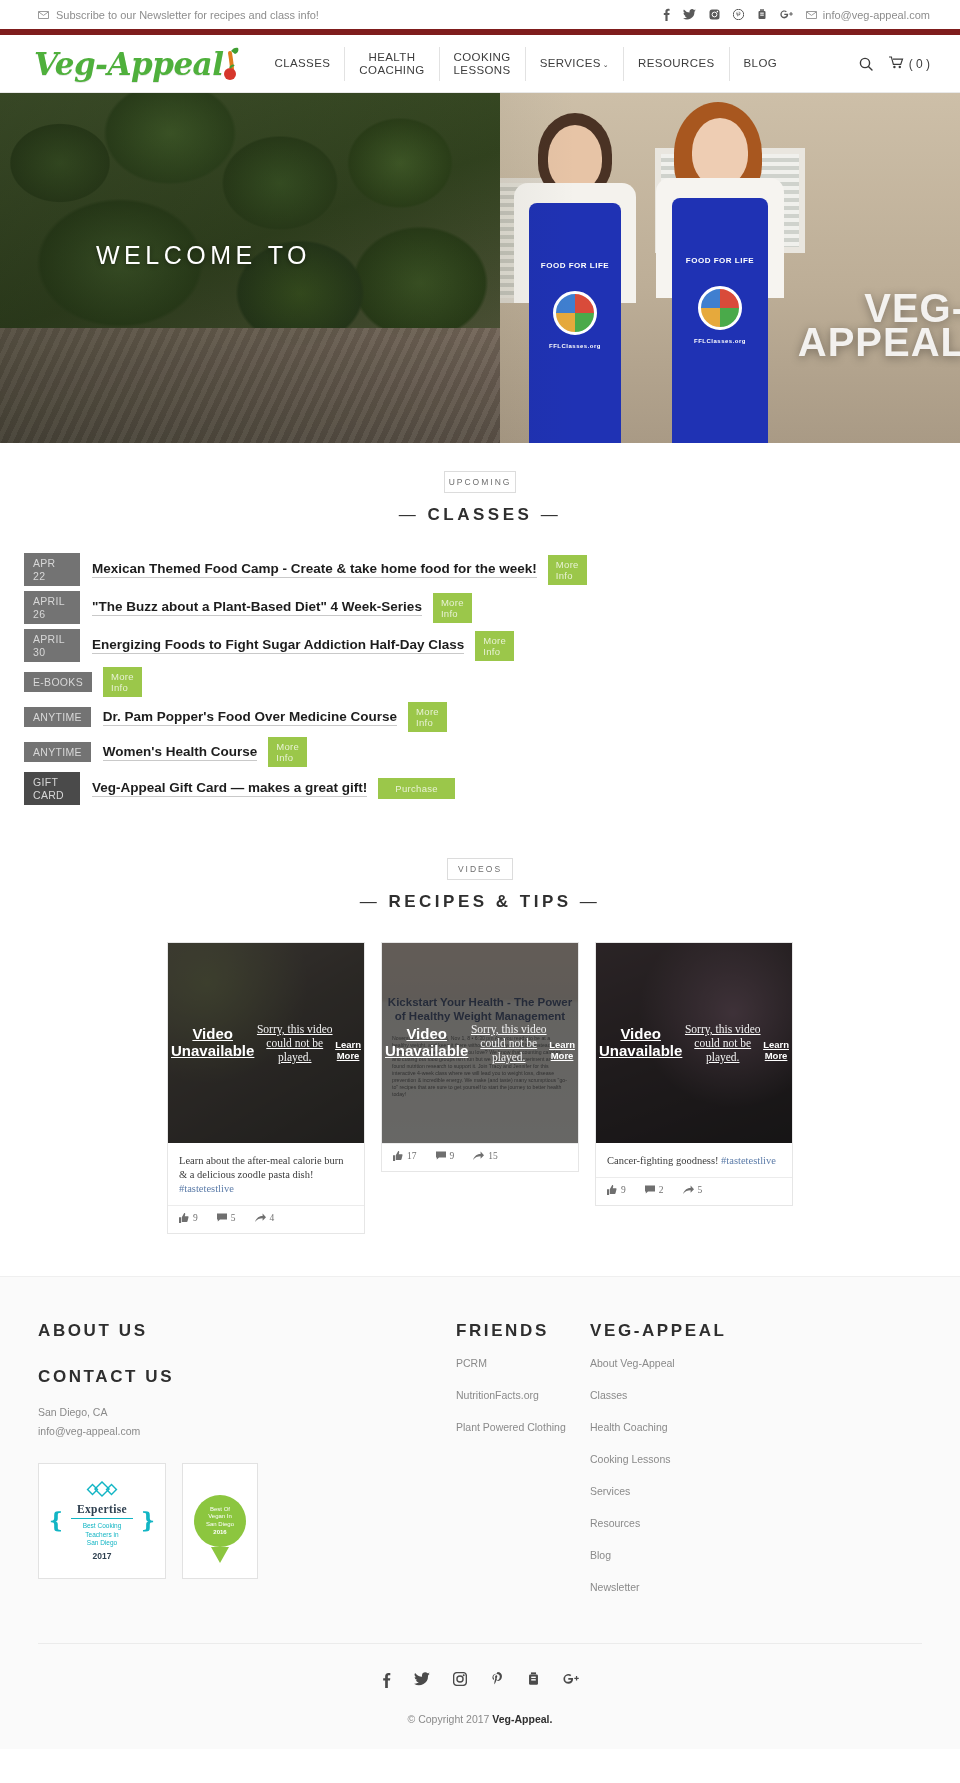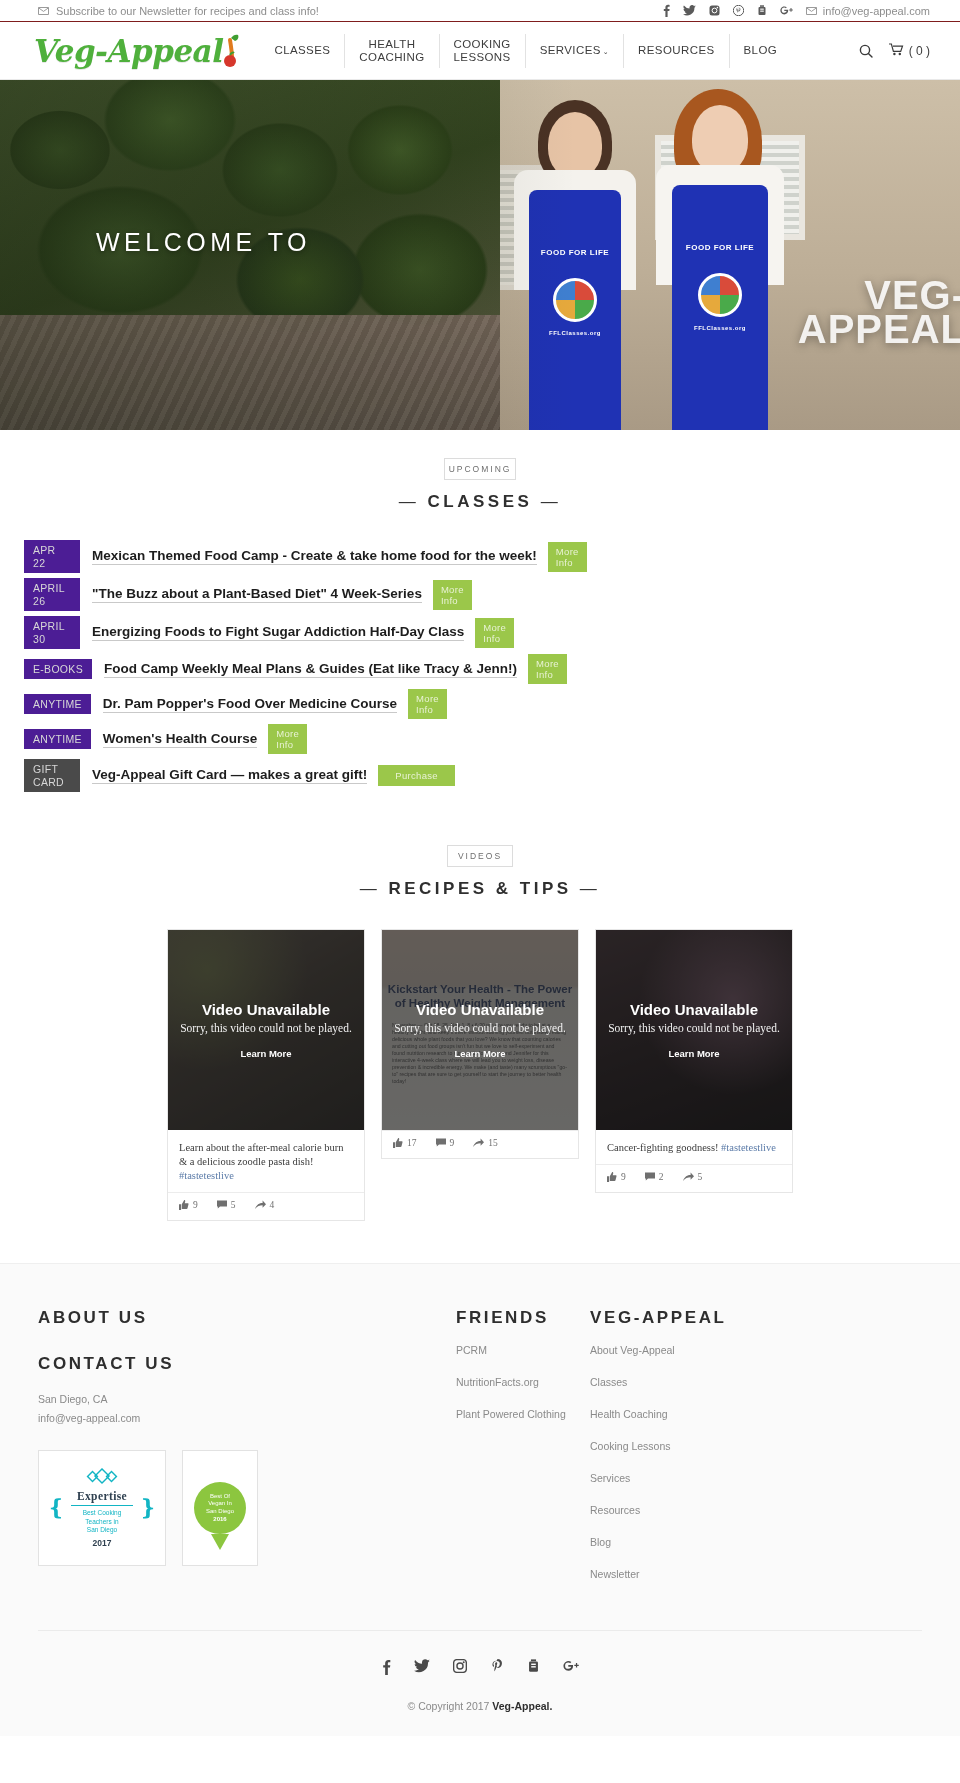--- a/index.html
+++ b/index.html
@@ -6,22 +6,22 @@
   html, body {
     width: 960px;
     background: #ffffff;
     font-family: "Liberation Sans", sans-serif;
     color: #444;
   }
   body { width: 960px; overflow-x: hidden; }
 
   
   .topbar {
-    height: 22px;
-    border-bottom: 1px solid #7f1d1d;
+    height: 35px;
+    border-bottom: 6px solid #7f1d1d;
     display: flex;
     align-items: center;
     padding: 0 30px 0 38px;
     font-size: 11px;
     color: #8d8d8d;
   }
   .topbar-left { display: flex; align-items: center; gap: 7px; }
   .topbar-right { margin-left: auto; display: flex; align-items: center; gap: 13px; }
   .topbar .sicon {
     font-size: 11.5px; color: #5a5a5a; line-height: 1;
@@ -169,21 +169,21 @@
   }
   .sec-title .dash { color:#2f2f2f; font-weight:normal; }
 
   
   .classes { padding: 28px 0 0 0; }
   .class-row {
     display:flex; align-items:center; min-height:30px; margin-bottom:5px;
     padding-left: 24px;
   }
   .class-date {
-    background:#4c1d95; color:#d7d7d7; font-size:10.5px; line-height:12.5px;
+    background:#737373; color:#d7d7d7; font-size:10.5px; line-height:12.5px;
     padding:4px 9px; min-width:56px; text-align:left; letter-spacing:.3px;
     white-space: pre-line;
   }
   .class-date.dark { background:#4a4a4a; }
   .class-title {
     font-size:13.5px; font-weight:bold; color:#1d1d1d;
     border-bottom:1px solid #c9c9c9; margin-left:12px; padding-bottom:1px;
     cursor:pointer;
   }
   .class-btn {
@@ -222,22 +222,22 @@
     position:absolute; top:92px; left:10px; right:10px;
     font-size:5.2px; line-height:7px; color:#5c5c5c;
   }
   .vthumb.v3 {
     background:
       radial-gradient(circle at 70% 35%, rgba(190,140,170,.55), transparent 50%),
       linear-gradient(160deg, #4c3a3f 0%, #2b2124 55%, #171315 100%);
   }
   .voverlay {
     position:absolute; inset:0; background:rgba(22,22,22,.62);
-    display:flex; flex-direction:column; align-items:center; justify-content:center;
-    color:#fff; text-align:center; padding:0 3px;
+    display:flex; flex-direction:row; align-items:center; justify-content:center;
+    color:#fff; text-align:center; padding:0 3px;text-decoration:underline;
   }
   .voverlay h3 {
     font-family:"Liberation Sans", sans-serif;
     font-size:15px; font-weight:bold; margin-bottom:3px;
   }
   .voverlay p {
     font-family:"Liberation Serif", serif;
     font-size:11.5px; line-height:14px; color:#f2f2f2;
   }
   .voverlay .learn {
@@ -463,21 +463,20 @@
     </div>
     <div class="class-row">
       <span class="class-date">APRIL
 30</span>
       <span class="class-title">Energizing Foods to Fight Sugar Addiction Half-Day Class</span>
       <span class="class-btn">More
 Info</span>
     </div>
     <div class="class-row">
       <span class="class-date">E-BOOKS</span>
-      <span class="class-title">Food Camp Weekly Meal Plans &amp; Guides (Eat like Tracy &amp; Jenn!)</span>
       <span class="class-btn">More
 Info</span>
     </div>
     <div class="class-row">
       <span class="class-date">ANYTIME</span>
       <span class="class-title">Dr. Pam Popper's Food Over Medicine Course</span>
       <span class="class-btn">More
 Info</span>
     </div>
     <div class="class-row">

